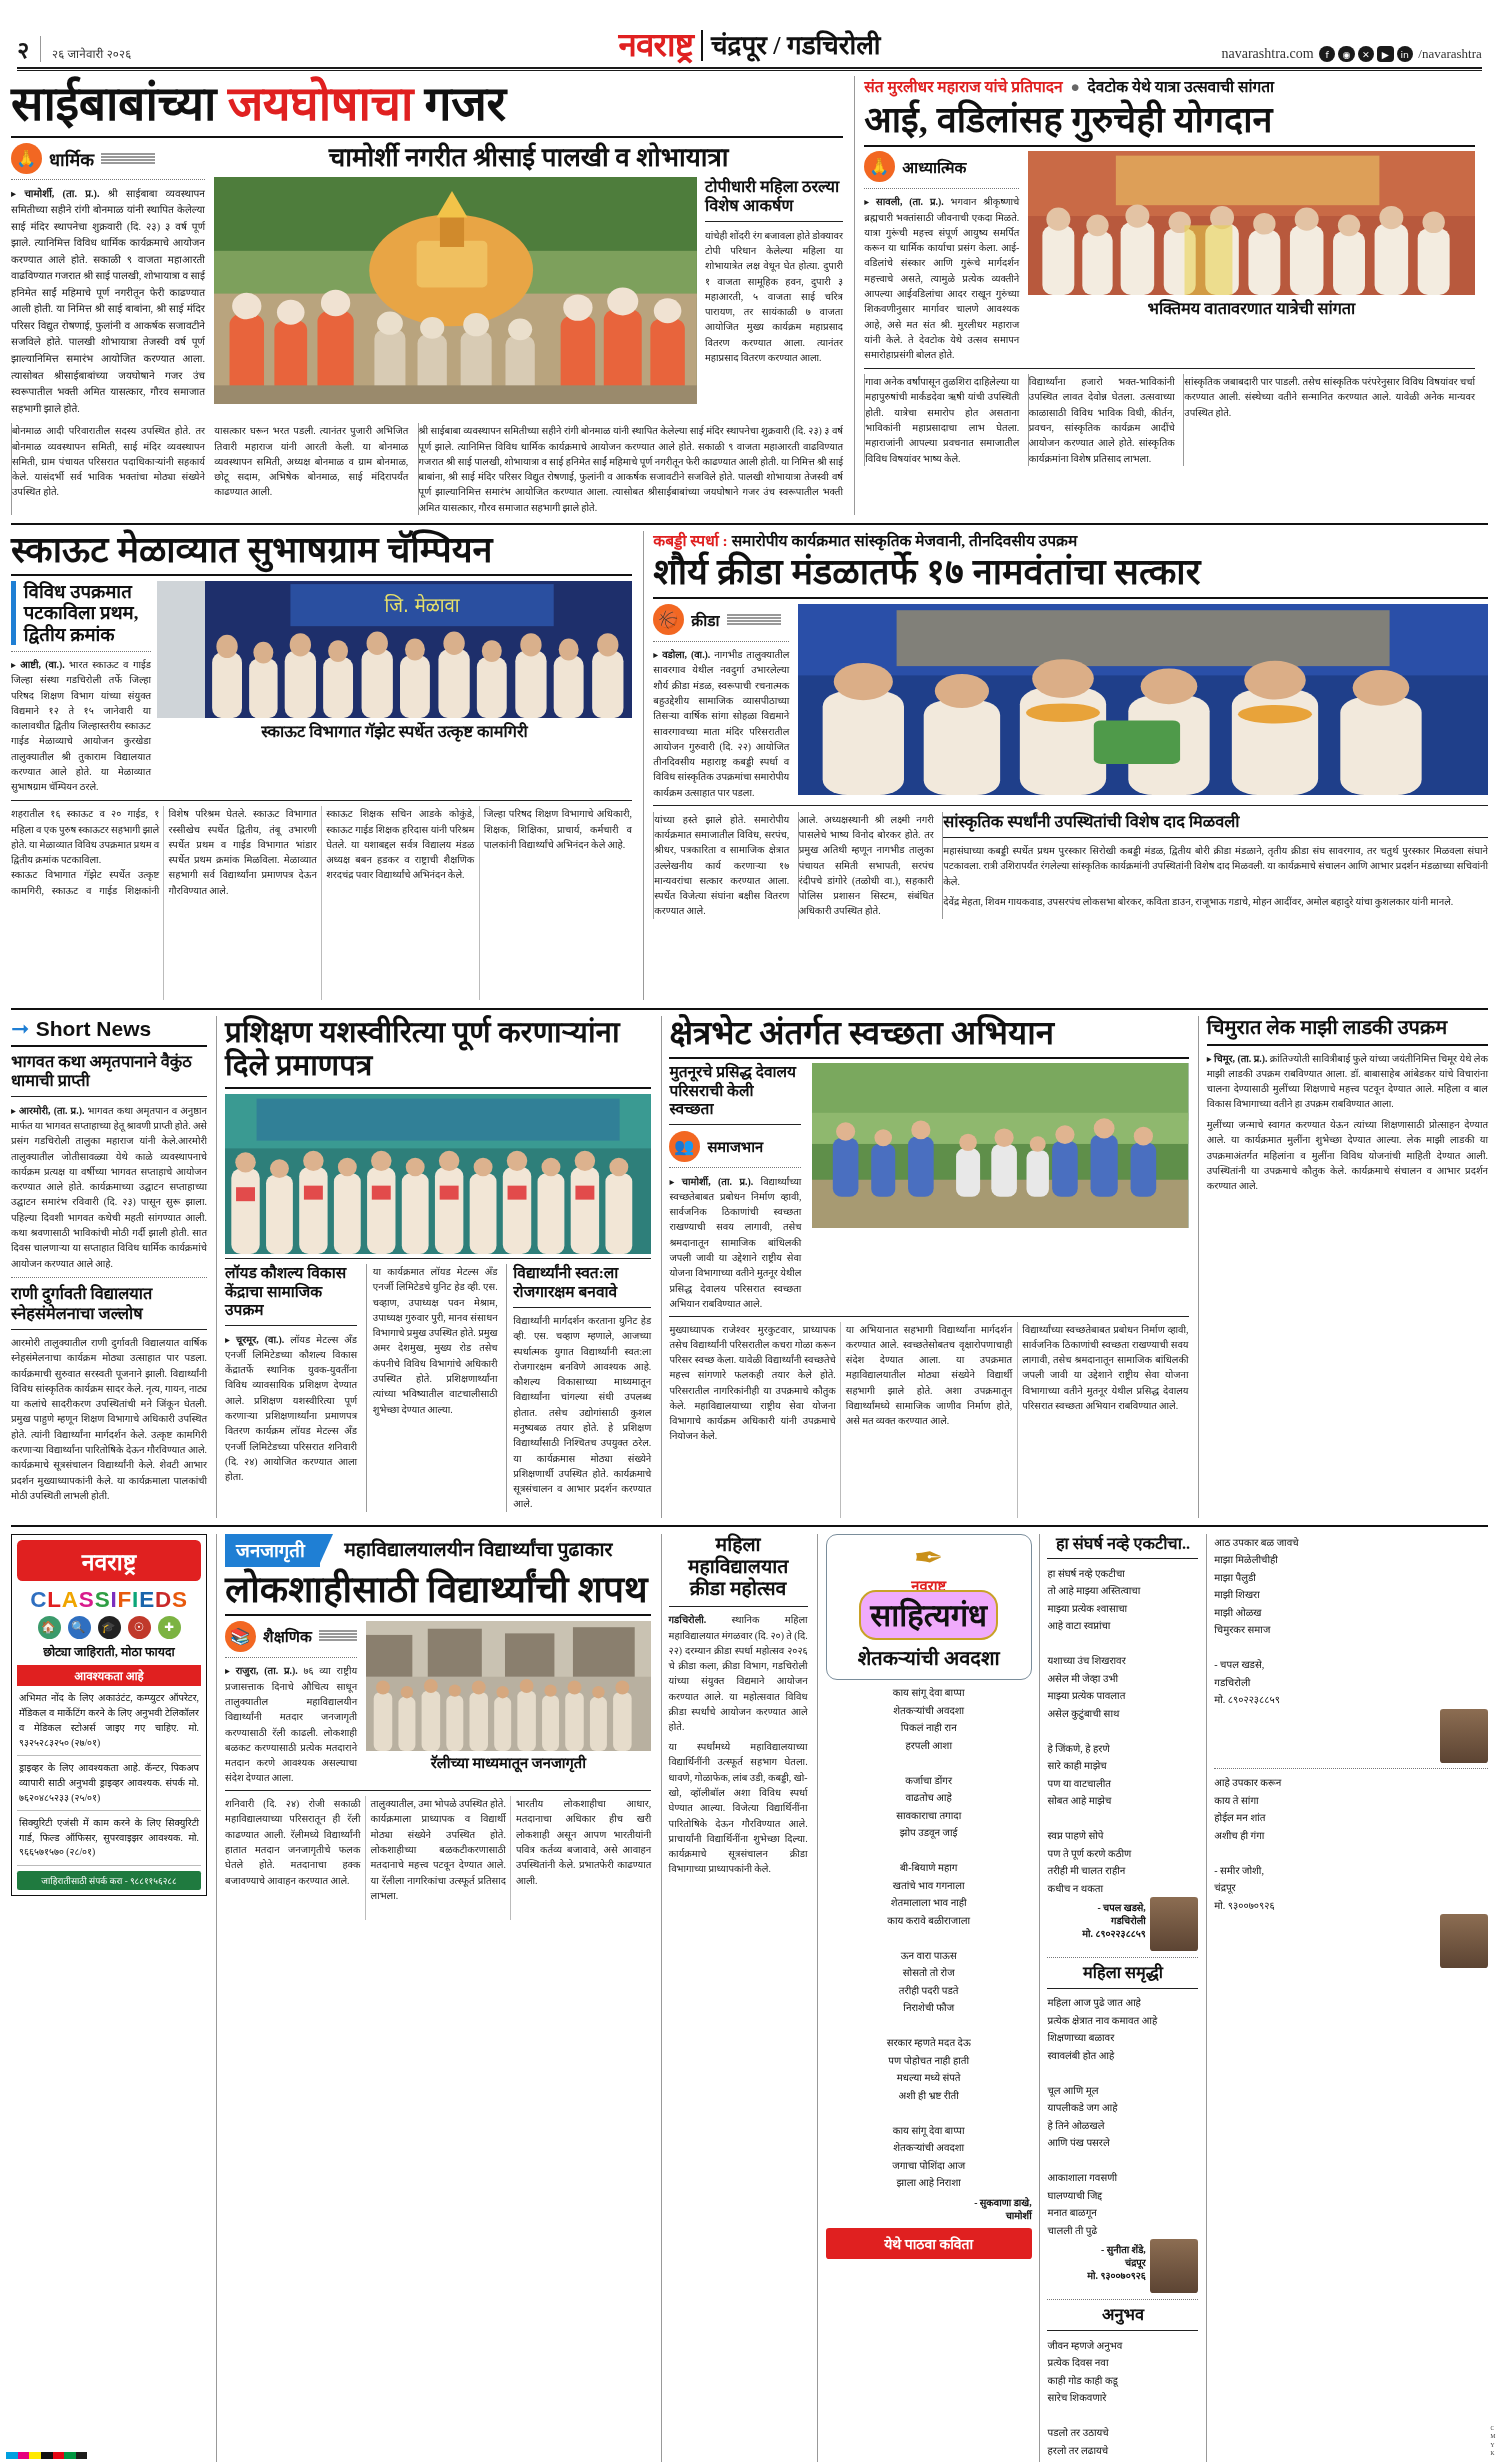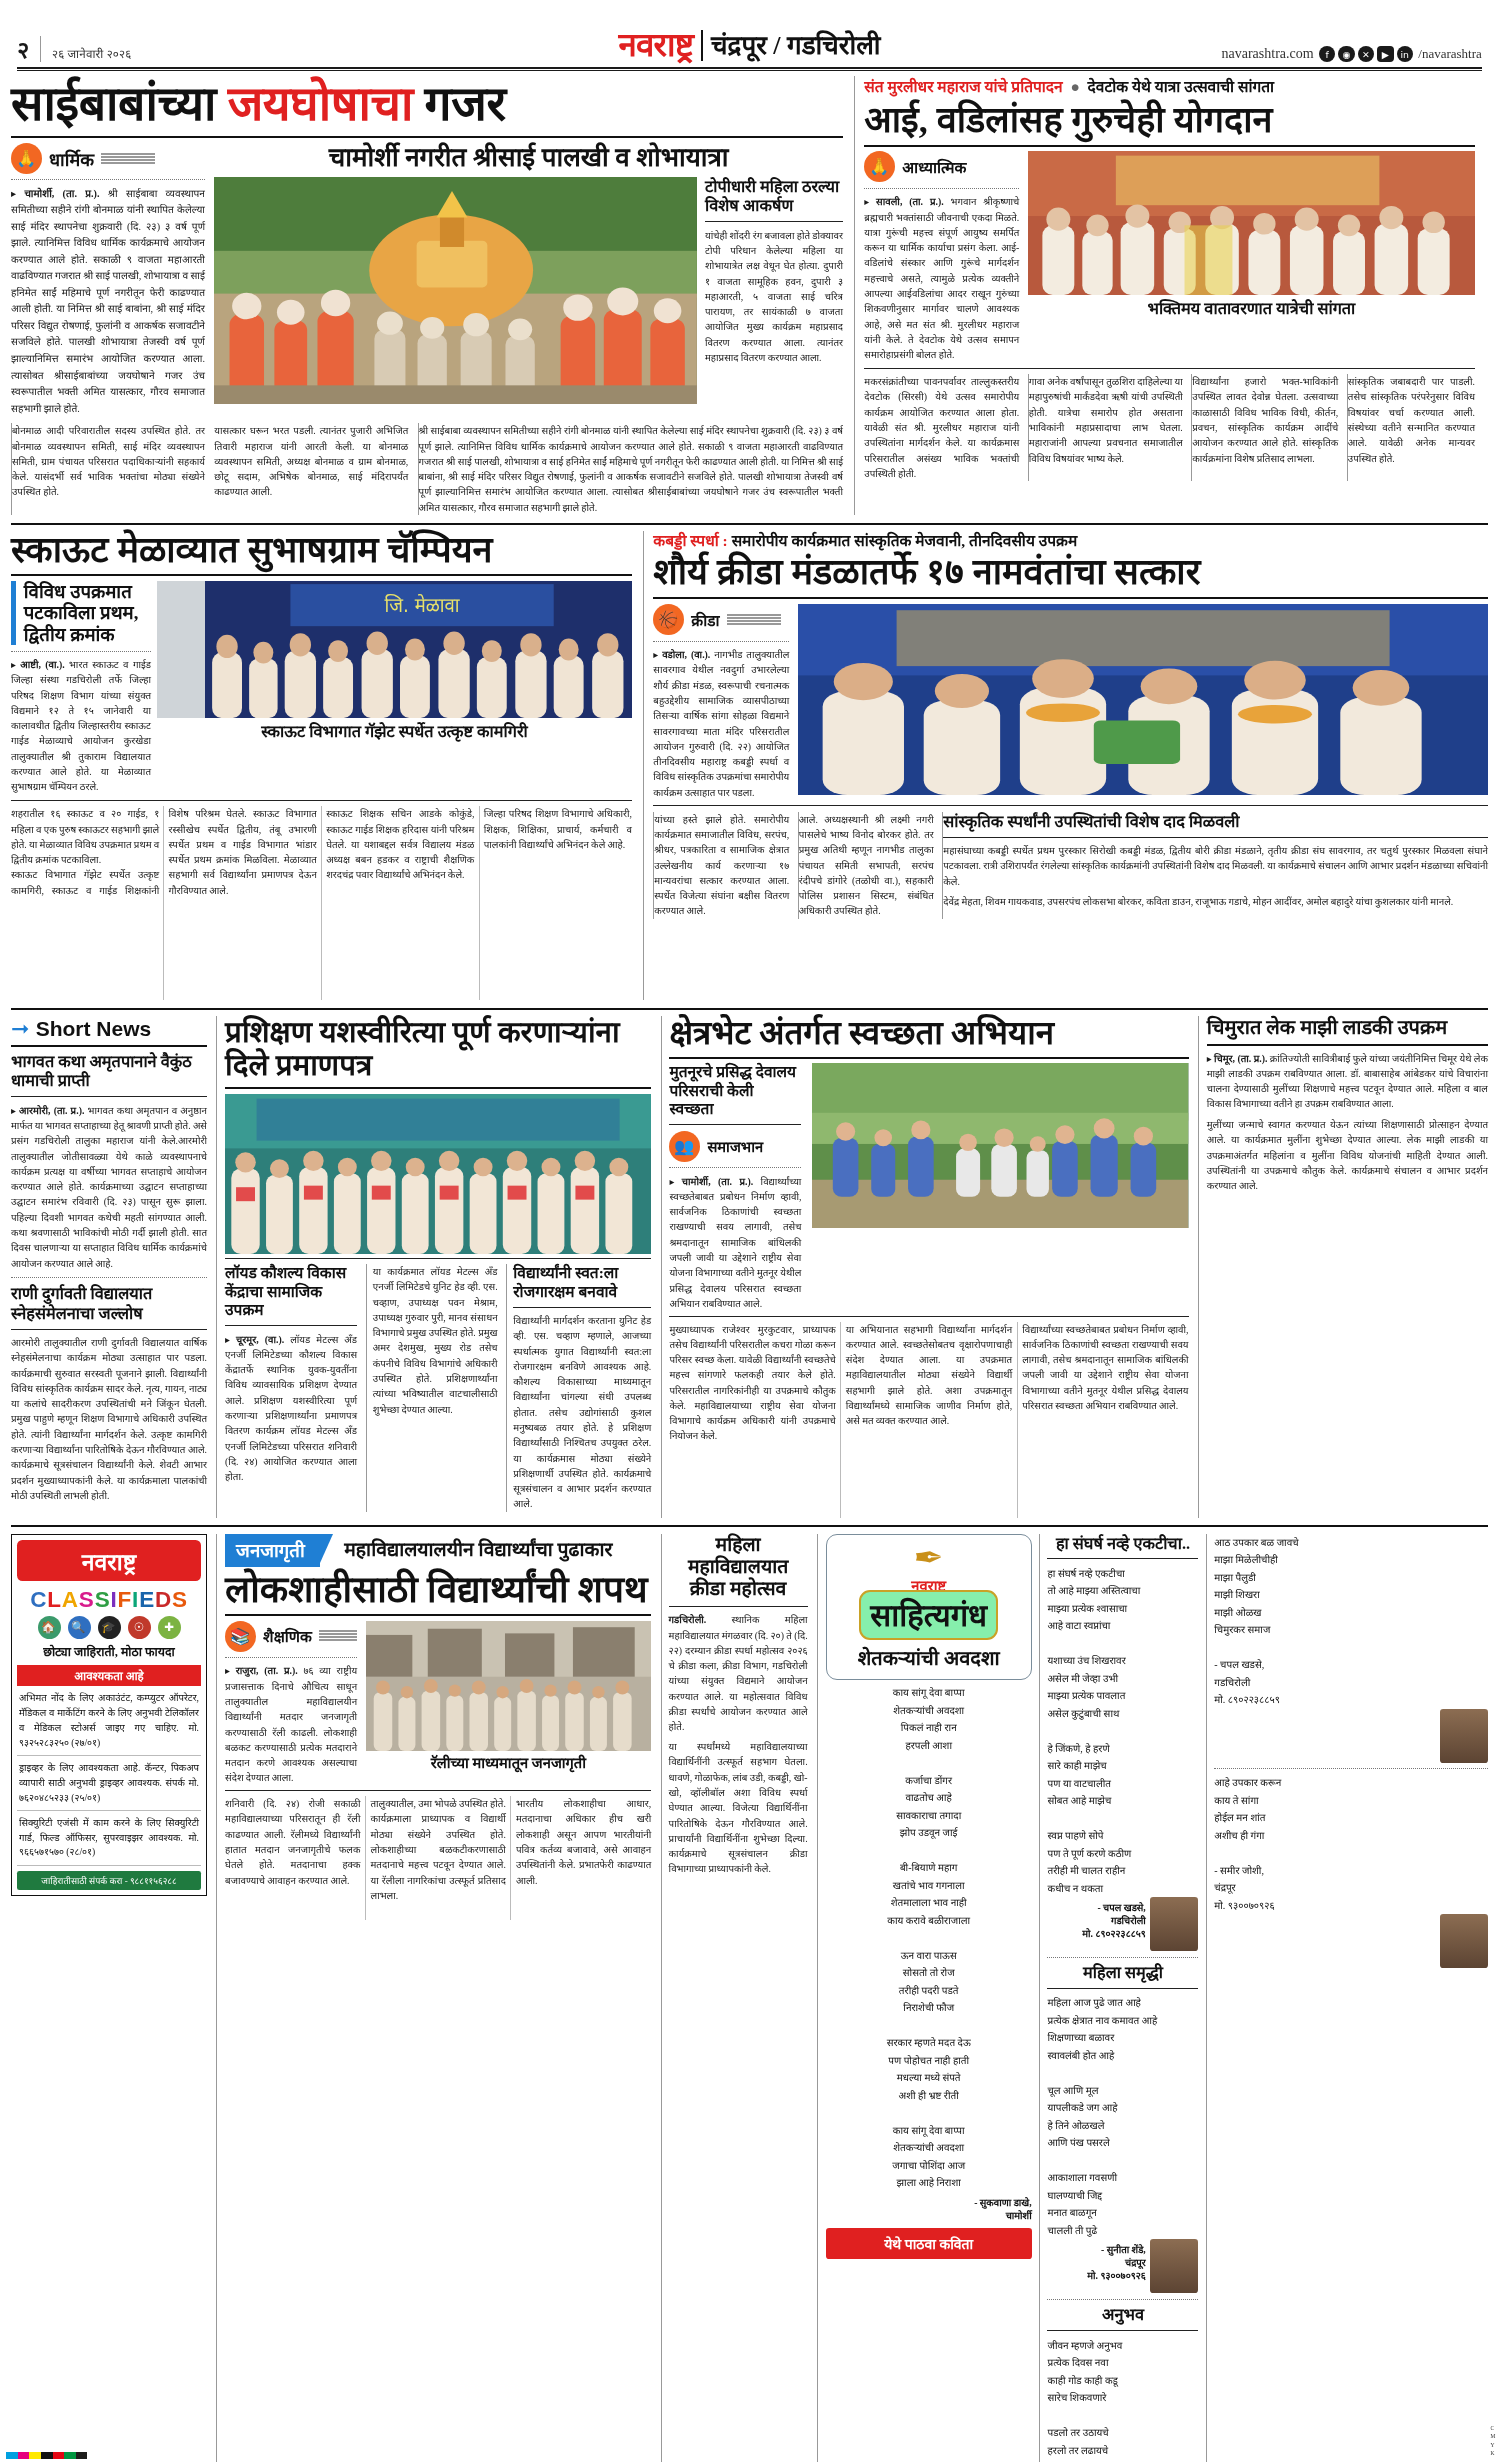--- a/index.html
+++ b/index.html
@@ -112,22 +112,22 @@
   .class-sub { background:#e02020;color:#fff;text-align:center;font-size:11.6px;font-weight:700;padding:3.1px 0;margin-top:4.7px;}
   .class-item { font-size: 9.6px; line-height: 1.55; border-bottom: 0.8px solid #bbb; padding: 4.7px 1.6px; text-align: justify; }
   .class-foot { background:#1f7a3f;color:#fff;text-align:center;font-size:9px;padding:3.1px;margin-top:4.7px;border-radius:2.3px;}
 
   
   .sg-box { border: 1.6px solid #7a8d9b; border-radius: 11px; padding: 7.8px; }
   .sg-logo-outer { text-align: center; }
   .sg-pen { font-size: 36px; color: #c9901a; font-family:"DejaVu Sans",sans-serif; line-height: .9; }
   .sg-nav { font-size: 14.7px; color: #e02020; font-weight: 700; }
   .sg-name {
-    border: 2.3px solid #c9a227; border-radius: 11px; font-size: 31px; font-weight: 700;
-    padding: 0.8px 9.3px 3.1px; display: inline-block; margin-top: -4.7px; background: #86efac;
+    border: 2.3px solid #c9a227; border-radius: 17px; font-size: 31px; font-weight: 700;
+    padding: 0.8px 9.3px 3.1px; display: inline-block; margin-top: -4.7px; background: #f0abfc;
   }
   .sg-sub { font-size: 20px; font-weight: 700; text-align: center; margin-top: 3.9px; }
   .poem { font-size: 10px; line-height: 1.75; text-align: center; }
   .poem-by { font-size: 9.7px; text-align: right; font-weight: 700; margin-top: 3.9px; }
   .avatar { width: 48px; height: 54px; border-radius: 3.1px; background: linear-gradient(#8c6d52,#5c4433); float: right; margin-left: 4.7px; }
 
   
   .cmyk { position: absolute; right: 1.6px; bottom: 4.7px; display: flex; flex-direction: column; gap: 1.6px; }
   .cmyk span { width: 7px; height: 7px; display: block; font-size: 5.4px; color: #333; }
   .colorbar { position: absolute; left: 6.2px; bottom: 3.1px; display: flex; gap: 0; }
@@ -304,21 +304,20 @@
                 </g>
                 <rect x="196" y="96" width="60" height="90" fill="#e8d14a" opacity=".55"></rect>
               </svg>
             </div>
             <div class="hl-xs" style="text-align:center;padding-top:3.9px;">भक्तिमय वातावरणात यात्रेची सांगता</div>
           </div>
         </div>
 
         <div class="hrule" style="margin-top:5.4px;"></div>
         <div class="flexrow" style="gap:8.5px;">
-          <div style="width:155px;" class="body-txt tight">मकरसंक्रांतीच्या पावनपर्वावर ताल्लुकस्तरीय देवटोक (सिरसी) येथे उत्सव समारोपीय कार्यक्रम आयोजित करण्यात आला होता. यावेळी संत श्री. मुरलीधर महाराज यांनी उपस्थितांना मार्गदर्शन केले. या कार्यक्रमास परिसरातील असंख्य भाविक भक्तांची उपस्थिती होती.</div>
           <div style="width:155px;" class="body-txt tight vrule">गावा अनेक वर्षांपासून तुळशिरा दाहिलेल्या या महापुरुषांची मार्कंडदेवा ऋषी यांची उपस्थिती होती. यात्रेचा समारोप होत असताना भाविकांनी महाप्रसादाचा लाभ घेतला. महाराजांनी आपल्या प्रवचनात समाजातील विविध विषयांवर भाष्य केले.</div>
           <div style="width:147px;" class="body-txt tight vrule">विद्यार्थ्यांना हजारो भक्त-भाविकांनी उपस्थित लावत देवोन्न घेतला. उत्सवाच्या काळासाठी विविध भाविक विधी, कीर्तन, प्रवचन, सांस्कृतिक कार्यक्रम आदींचे आयोजन करण्यात आले होते. सांस्कृतिक कार्यक्रमांना विशेष प्रतिसाद लाभला.</div>
           <div style="flex:1;" class="body-txt tight vrule">सांस्कृतिक जबाबदारी पार पाडली. तसेच सांस्कृतिक परंपरेनुसार विविध विषयांवर चर्चा करण्यात आली. संस्थेच्या वतीने सन्मानित करण्यात आले. यावेळी अनेक मान्यवर उपस्थित होते.</div>
         </div>
       </div>
     </div>
   </div>
 
   <div class="hrule-thick" style="margin:7.8px 0 6.2px;"></div>
 

